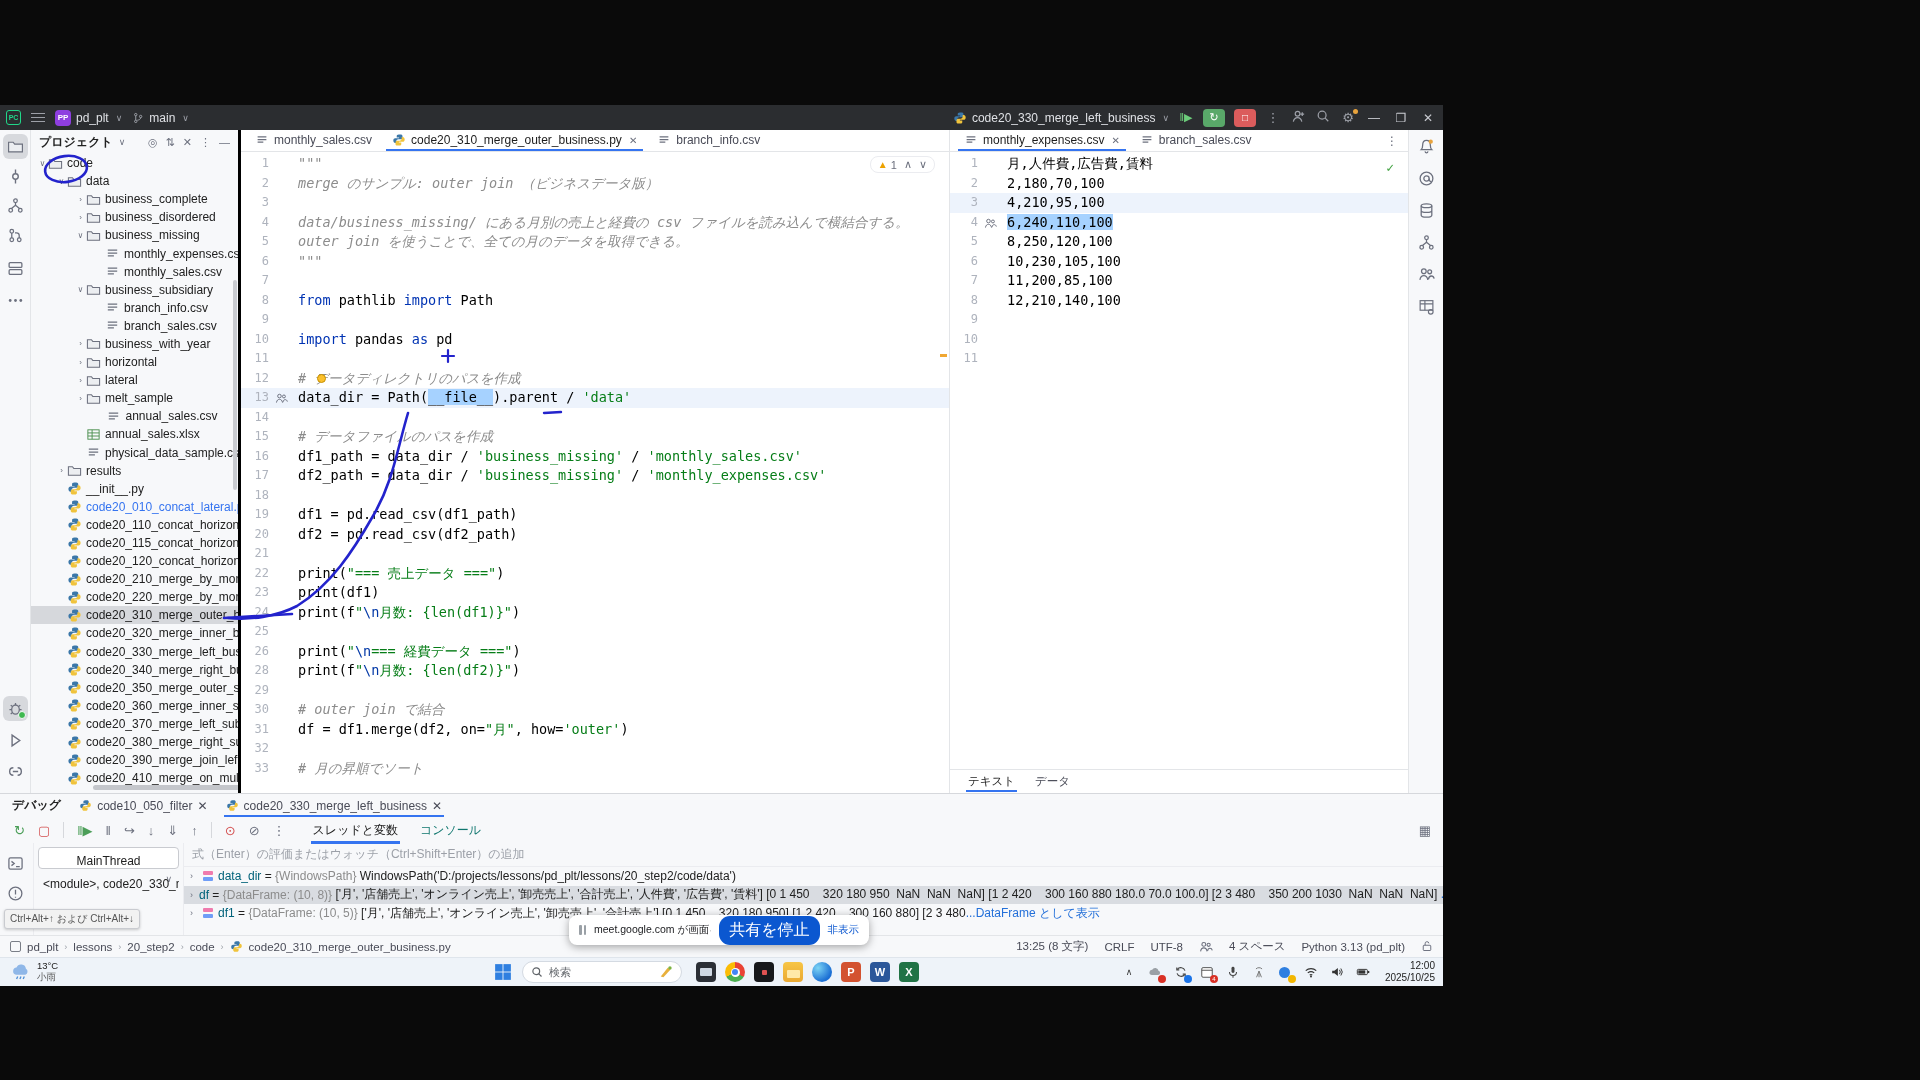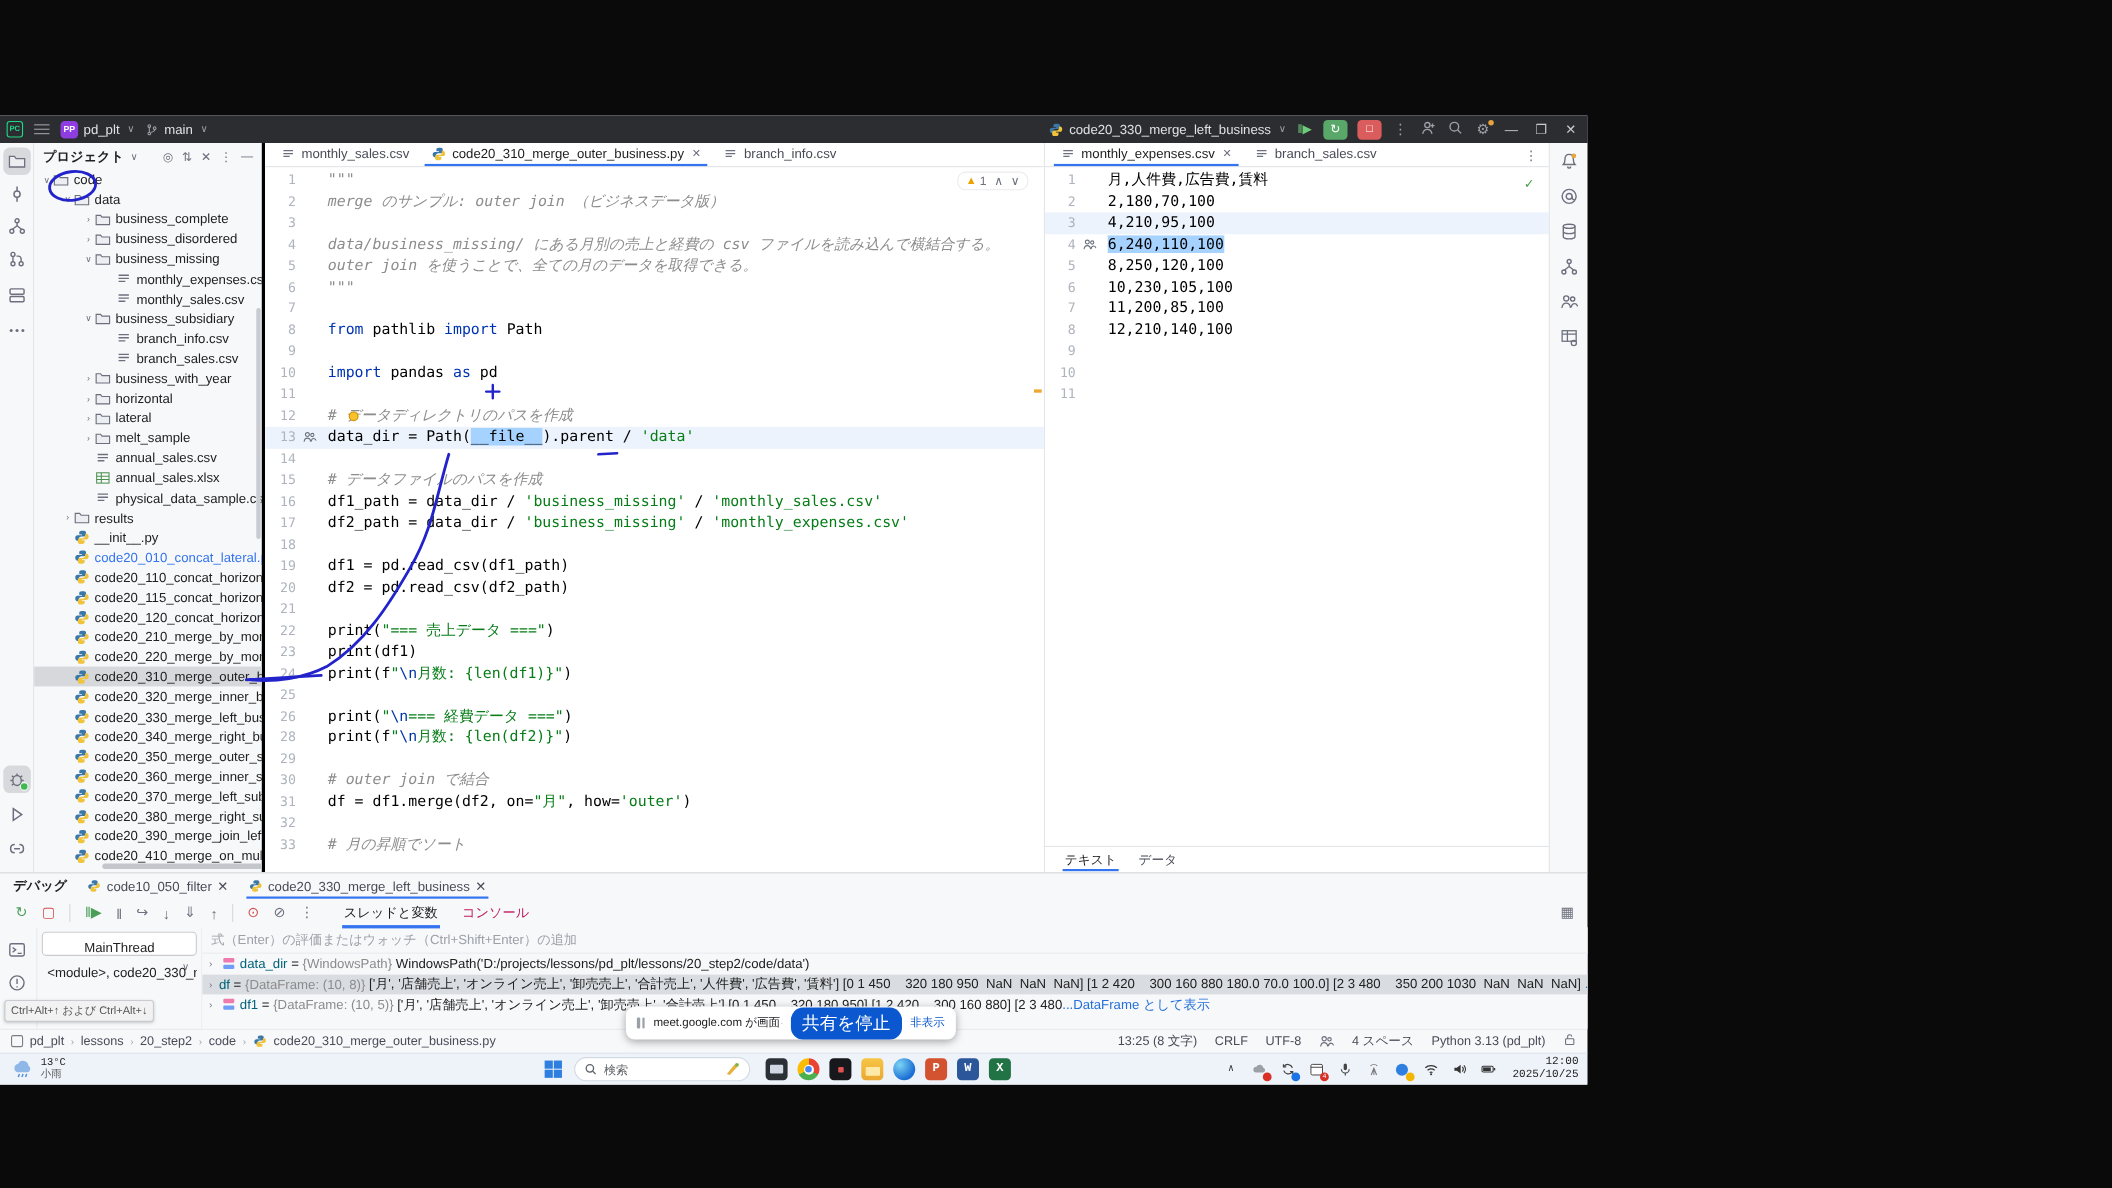--- a/index.html
+++ b/index.html
@@ -91,21 +91,21 @@
 
   
   #debug { height:142px; flex:0 0 142px; border-top:1px solid #d6d8dc; background:#f7f8fa; display:flex; flex-direction:column; font-size:12px; position:relative; }
   .dbg-tabs { height:23px; display:flex; align-items:center; padding-left:12px; gap:14px; color:#494b57; }
   .dbg-label { font-weight:bold; color:#212121; }
   .dtab { display:flex; align-items:center; gap:5px; height:23px; position:relative; padding:0 4px; }
   .dtab .tico{ width:13px;height:13px;} .dtab .tico svg{width:13px;height:13px;}
   .dtab.active::after { content:''; position:absolute; left:2px; right:2px; bottom:0; height:2.5px; background:#3574f0; }
   .dbg-toolbar { height:26px; display:flex; align-items:center; gap:13px; padding-left:14px; color:#6c707e; font-size:13px; }
   .dbg-toolbar .sep { width:1px; height:16px; background:#d6d8dc; }
-  .vtab { font-size:12px; color:#be185d; position:relative; padding:3px 4px; }
+  .vtab { font-size:12px; color:#0f766e; position:relative; padding:3px 4px; }
   .vtab.active { color:#1d1d1d; }
   .vtab.active::after { content:''; position:absolute; left:2px; right:2px; bottom:-2px; height:2.5px; background:#3574f0; }
   .dbg-content { flex:1; display:flex; background:#f7f8fa; min-height:0; }
   .dbg-iconcol { width:34px; flex:0 0 34px; position:relative; border-right:1px solid #ebecf0; }
   .framecol { width:150px; flex:0 0 150px; padding:4px 4px 0 4px; border-right:1px solid #ebecf0; }
   .thread-box { height:22px; background:#fff; border:1px solid #c9cbd0; border-radius:4px; display:flex; align-items:center; gap:6px; padding:0 6px; font-size:12px; color:#212121;flex-direction:column; }
   .tdot { width:9px; height:9px; border-radius:50%; background:#e3683f; }
   .framerow { margin-top:8px; display:flex; align-items:center; gap:5px; color:#212121; white-space:nowrap; overflow:hidden; font-size:12px; }
   .varcol { flex:1; display:flex; flex-direction:column; min-width:0; background:#f7f8fa; }
   .watchrow { height:24px; display:flex; align-items:center; padding-left:8px; color:#9ca0a8; border-bottom:1px solid #ebecf0; background:#f7f8fa; }
@@ -119,21 +119,21 @@
   .vlink { color:#2470d9; }
   .hint-pop { position:absolute; left:4px; bottom:6px; background:#f2f2f2; border:1px solid #c9cbd0; border-radius:3px; font-size:10px; color:#555; padding:2px 5px; white-space:nowrap; max-width:160px; overflow:hidden; box-shadow:0 1px 3px rgba(0,0,0,.2); }
 
   
   #statusbar { height:22px; flex:0 0 22px; background:#f7f8fa; border-top:1px solid #e3e5e8; display:flex; align-items:center; font-size:11.5px; color:#494b57; padding:0 10px; }
   .bc { display:flex; align-items:center; gap:6px; }
   .bc .sep { color:#9ca0a8; font-size:9px; }
   .sb-right { margin-left:auto; display:flex; align-items:center; gap:16px; }
 
   
-  #taskbar { height:29px; flex:0 0 29px; background:#eef3f9; display:flex; align-items:center; position:relative; border-top:1px solid #dfe5ec;font-family:Liberation Mono, monospace; }
+  #taskbar { height:29px; flex:0 0 29px; background:#eef3f9; display:flex; align-items:center; position:relative; border-top:1px solid #dfe5ec; }
   .weather { display:flex; align-items:center; gap:5px; margin-left:10px; }
   .weather .wtxt { font-size:9.5px; color:#222; line-height:1.15; }
   .tb-center { position:absolute; left:494px; display:flex; align-items:center; gap:10px; }
   .searchpill { width:160px; height:22px; background:#fff; border:1px solid #d4dae2; border-radius:12px; display:flex; align-items:center; padding:0 8px; gap:6px; font-size:11px; color:#5f6368; }
   .appic { width:20px; height:20px; border-radius:4px; display:flex; align-items:center; justify-content:center; font-size:11px; font-weight:bold; color:#fff; position:relative; }
   .tb-tray { position:absolute; right:8px; display:flex; align-items:center; gap:10px; }
   .tray-ic { width:16px; height:16px; position:relative; display:flex; align-items:center; justify-content:center; color:#3c3c3c; font-size:11px; }
   .tray-ic svg { width:14px; height:14px; }
   .badge { position:absolute; right:-3px; bottom:-3px; min-width:8px; height:8px; border-radius:4px; background:#d93025; color:#fff; font-size:6px; line-height:8px; text-align:center; padding:0 1px; }
   .clock { font-size:10px; color:#222; text-align:right; line-height:1.25; margin-left:4px; }
@@ -432,21 +432,21 @@
                 </svg></span>
               <span class="lbl">lateral</span>
             </div>
             <div class="trow" style="padding-left: 44px;">
               <span class="tchev">›</span>
               <span class="tico"><svg viewBox="0 0 16 16">
                   <path d="M1.5 13 V4 h4.3 l1.4 1.8 h7.3 V13 z" fill="#eceef1" stroke="#6c707e" stroke-width="1.1"></path>
                 </svg></span>
               <span class="lbl">melt_sample</span>
             </div>
-            <div class="trow" style="padding-left: 44px;">
+            <div class="trow" style="padding-left: 44px; justify-content: center;">
               <span class="tchev"></span>
               <span class="tico"><svg viewBox="0 0 16 16">
                   <g stroke="#6c707e" stroke-width="1.3" fill="none">
                     <path d="M3 4.5h10M3 7.5h10M3 10.5h6.5"></path>
                   </g>
                 </svg></span>
               <span class="lbl">annual_sales.csv</span>
             </div>
             <div class="trow" style="padding-left: 44px;">
               <span class="tchev"></span>

